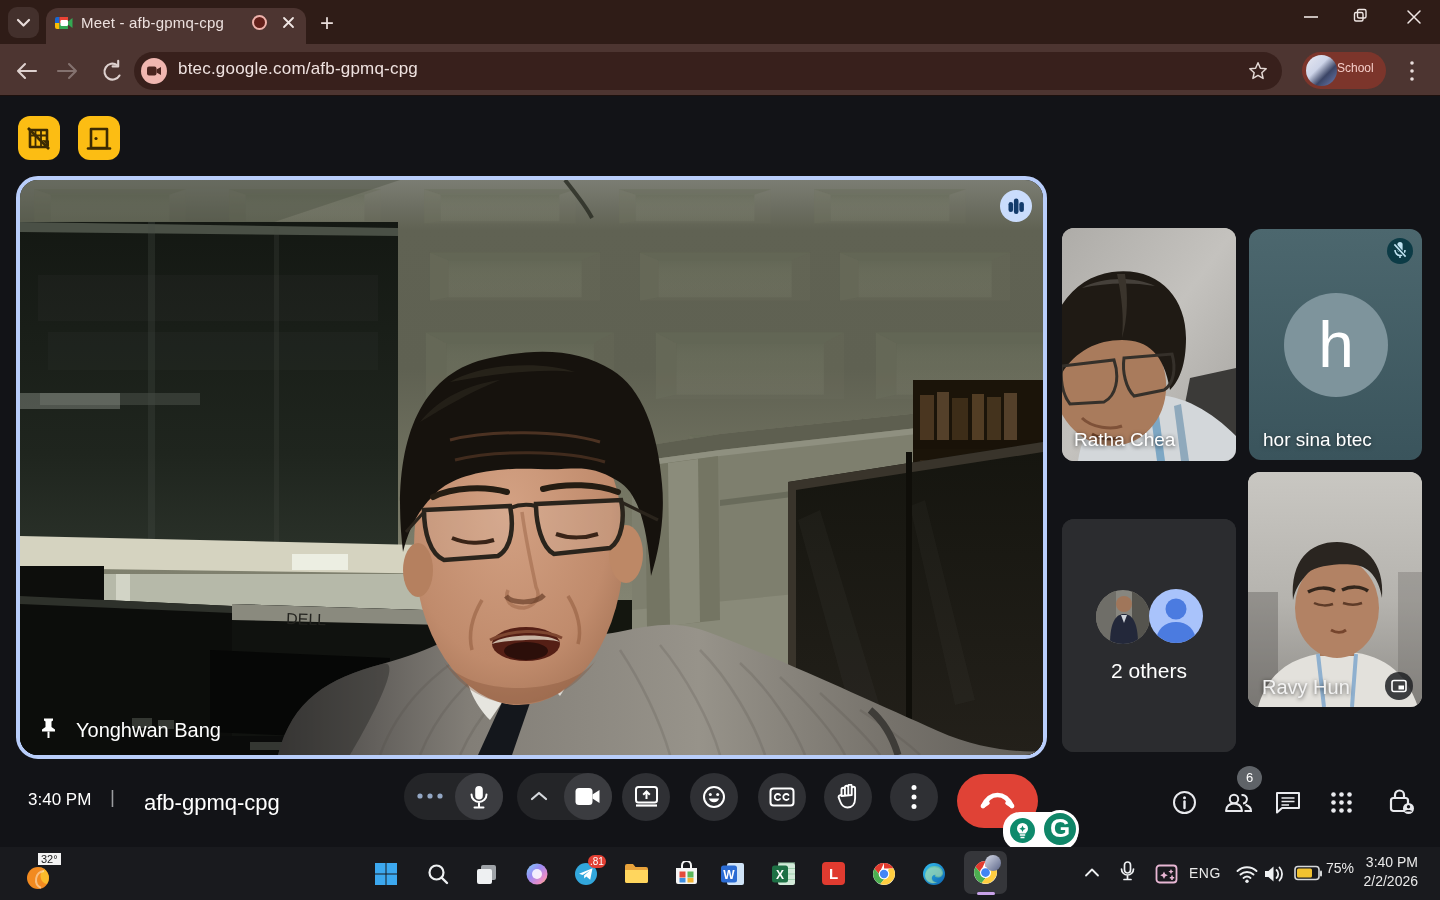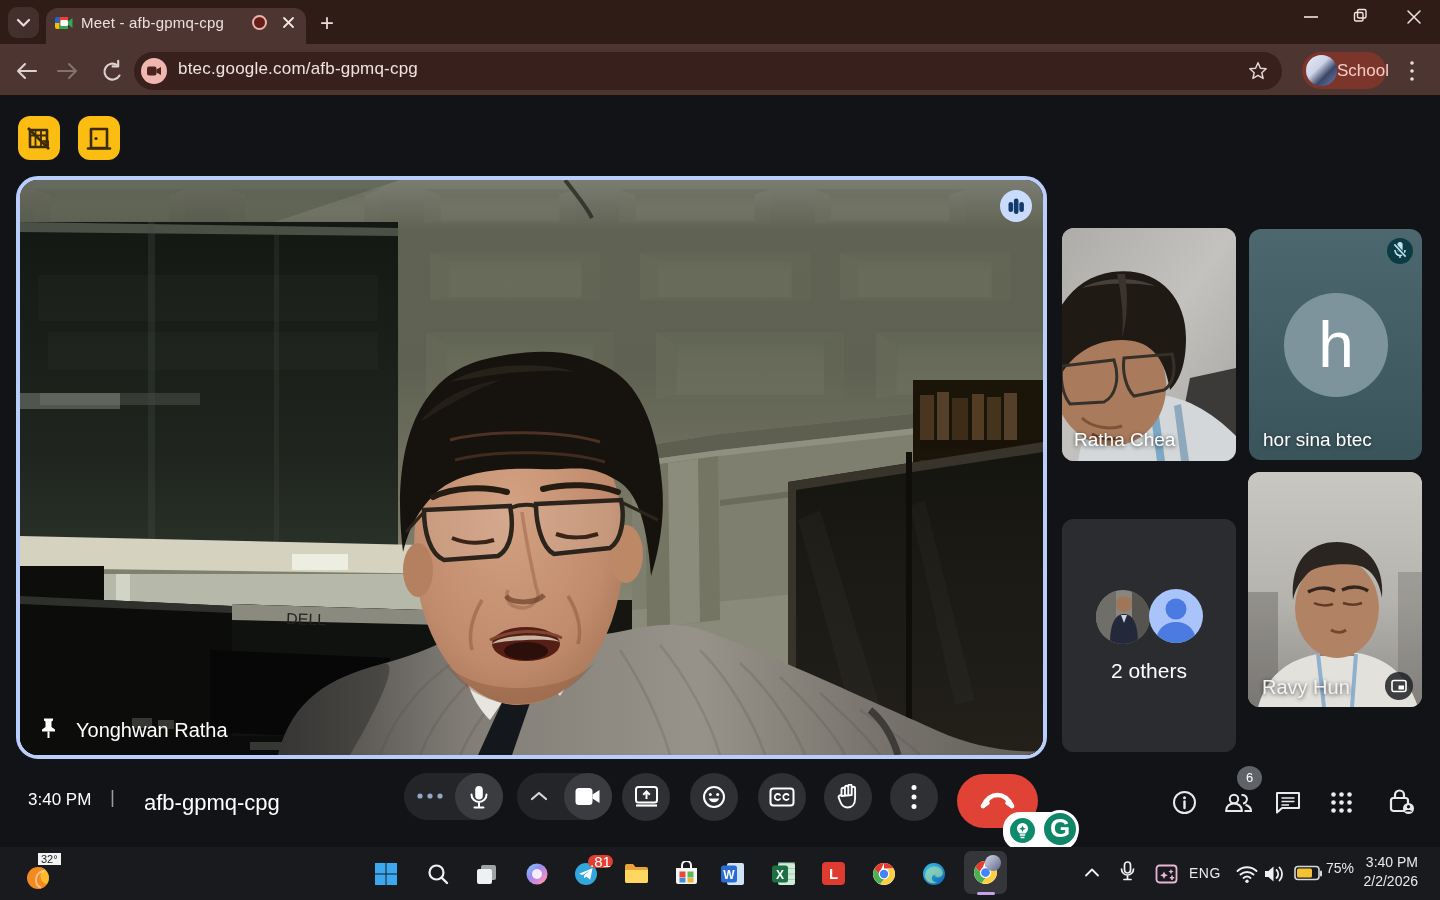--- a/index.html
+++ b/index.html
@@ -14,21 +14,21 @@
   #caretbtn { left:8px; top:7px; width:31px; height:31px; border-radius:9px; background:#43302c; }
   #tab { left:46px; top:8px; width:260px; height:36px; background:#4d3531;
          border-radius:12px 12px 0 0; }
   .tabtitle { left:81px; top:14px; color:#ece0de; font-size:15px; letter-spacing:.2px; }
   #plus { left:313px; top:10px; width:28px; height:28px; color:#e8dcda; font-size:24px;
           text-align:center; line-height:26px; font-weight:300; }
   #urlpill { left:134px; top:52px; width:1148px; height:38px; border-radius:19px; background:#38201c; }
   .urltext { left:178px; top:59px; color:#efe2e0; font-size:17px; letter-spacing:.2px; }
   #camcircle { left:141px; top:58px; width:26px; height:26px; border-radius:50%; background:#f0b6b0; }
   #profile { left:1302px; top:52px; width:84px; height:37px; border-radius:19px; background:#7c352b; }
-  .profname { left:1337px; top:61px; color:#f5cdc8; font-size:17px; }
+  .profname { left:1337px; top:61px; color:#f5cdc8; font-size:12px; }
   #avatar { left:1306px; top:55px; width:31px; height:31px; border-radius:50%;
             background:linear-gradient(135deg,#e8e9f2 0%,#cdd4e8 40%,#3b4566 65%,#6d7fb5 100%); }
 
   
   #meet { left:0; top:96px; width:1440px; height:751px; background:#121317; }
   .ybtn { top:20px; width:42px; height:44px; border-radius:12px; background:#fcbd13; }
   #video { left:16px; top:80px; width:1031px; height:583px; border-radius:22px;
            border:4px solid #b9cefb; background:#14160f; overflow:hidden; }
   #namelabel { left:76px; top:623px; color:#fff; font-size:20px; }
   #audioind { left:1000px; top:94px; width:32px; height:32px; border-radius:50%; background:#cadcfc; }
@@ -325,21 +325,21 @@
       <path d="M462,408 C452,425 448,442 452,458" stroke="rgba(140,85,55,0.5)" stroke-width="3.5" fill="none"></path>
       <path d="M548,404 C558,420 562,438 558,452" stroke="rgba(140,85,55,0.5)" stroke-width="3.5" fill="none"></path>
 
       <ellipse cx="506" cy="452" rx="34" ry="17" fill="#551f15"></ellipse>
       <path d="M472,452 C480,442 530,440 540,450 C530,446 485,448 472,452 Z" fill="#c9b5a4"></path>
       <ellipse cx="506" cy="459" rx="22" ry="9" fill="#2c0f0a"></ellipse>
       <path d="M470,448 C490,438 522,436 542,446" stroke="#7e4630" stroke-width="3" fill="none"></path>
       </g>
     </svg>
     </div>
-    <div class="abs" id="namelabel">Yonghwan Ratha</div>
+    <div class="abs" id="namelabel">Yonghwan Bang</div>
     <svg class="abs" style="left:41px; top:621px;" width="15" height="22" viewBox="0 0 15 22">
       <path d="M3,1.5 H12 V3.5 L10.5,4.5 V10 L14,12.5 V14.5 H1 V12.5 L4.5,10 V4.5 L3,3.5 Z" fill="#fff"></path>
       <path d="M7.5,14.5 L7.5,21" stroke="#fff" stroke-width="2"></path>
     </svg>
     <div class="abs" id="audioind">
       <svg width="32" height="32">
           <g fill="#123a6b">
         <rect x="8.5" y="12" width="4.6" height="10" rx="2.3"></rect>
         <rect x="13.9" y="8.5" width="4.6" height="15.5" rx="2.3"></rect>
         <rect x="19.3" y="12" width="4.6" height="10" rx="2.3"></rect>
@@ -600,21 +600,21 @@
       </linearGradient>
         </defs>
       <circle cx="12" cy="12" r="10.5" fill="url(#cpg)"></circle>
       <circle cx="12" cy="12" r="5" fill="#fff" opacity="0.85"></circle>
     </svg>
 
     <svg class="abs" style="left:574px; top:15px;" width="24" height="24" viewBox="0 0 24 24">
       <circle cx="12" cy="12" r="11" fill="#32a7dc"></circle>
       <path d="M5,11.7 L18.5,6.3 L16.2,17.8 L12.3,14.6 L10.3,16.6 L10,13.4 L15.8,8.4 L8.6,12.9 Z" fill="#fff"></path>
     </svg>
-    <div class="abs" style="left:588px; top:8px; min-width:17px; height:13px; border-radius:7px; background:#e23f33; color:#fff; font-size:15px; text-align:center; line-height:13px; padding:0 2px;">.81</div>
+    <div class="abs" style="left:588px; top:8px; min-width:17px; height:13px; border-radius:7px; background:#e23f33; color:#fff; font-size:10px; text-align:center; line-height:13px; padding:0 2px;">.81</div>
 
     <svg class="abs" style="left:624px; top:15px;" width="25" height="24" viewBox="0 0 25 24">
       <path d="M1,4 a2,2 0 0 1 2,-2 H9 l2.5,3 H22 a2,2 0 0 1 2,2 V19 a2,2 0 0 1 -2,2 H3 a2,2 0 0 1 -2,-2 Z" fill="#e9a33b"></path>
       <path d="M1,8 H24 V19 a2,2 0 0 1 -2,2 H3 a2,2 0 0 1 -2,-2 Z" fill="#ffd65e"></path>
     </svg>
 
     <svg class="abs" style="left:674px; top:14px;" width="25" height="25" viewBox="0 0 25 25">
       <path d="M2,7 H23 V21 a2,2 0 0 1 -2,2 H4 a2,2 0 0 1 -2,-2 Z" fill="#f5f5f5"></path>
       <path d="M8,7 V4.5 a4.5,4.5 0 0 1 9,0 V7" fill="none" stroke="#f5f5f5" stroke-width="2"></path>
       <rect x="5.5" y="10.5" width="6" height="6" fill="#e34b3c"></rect>

